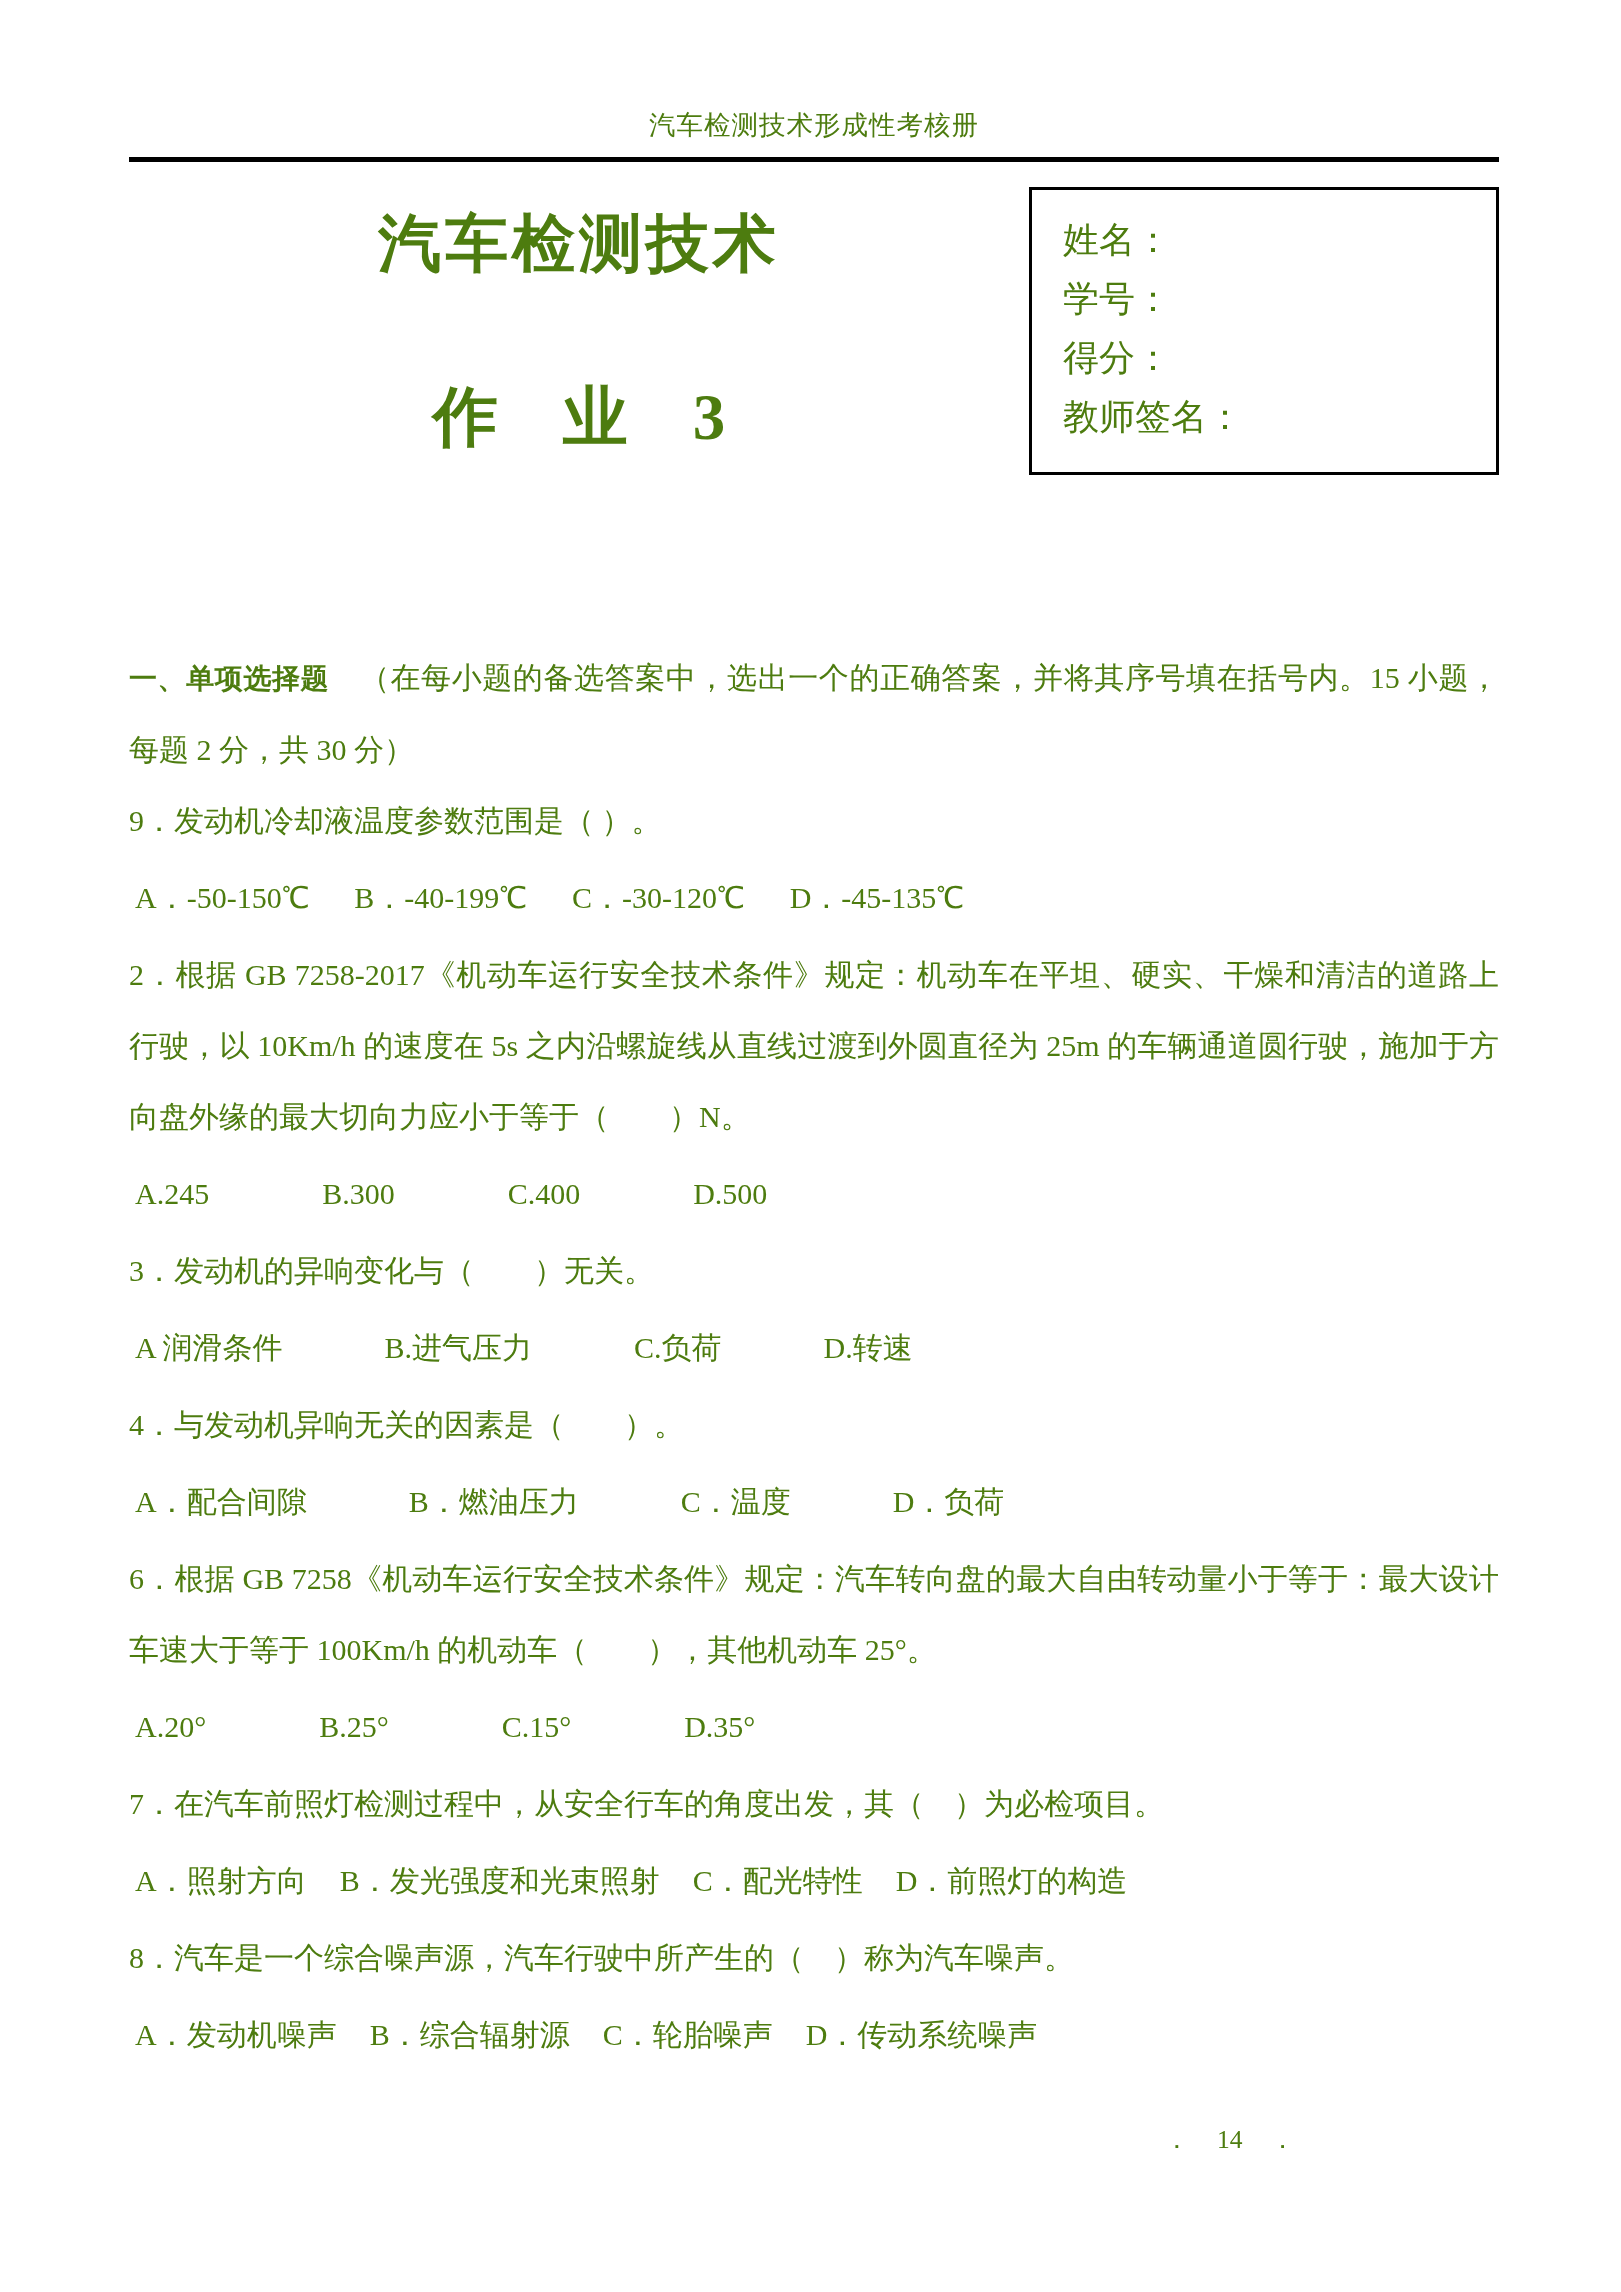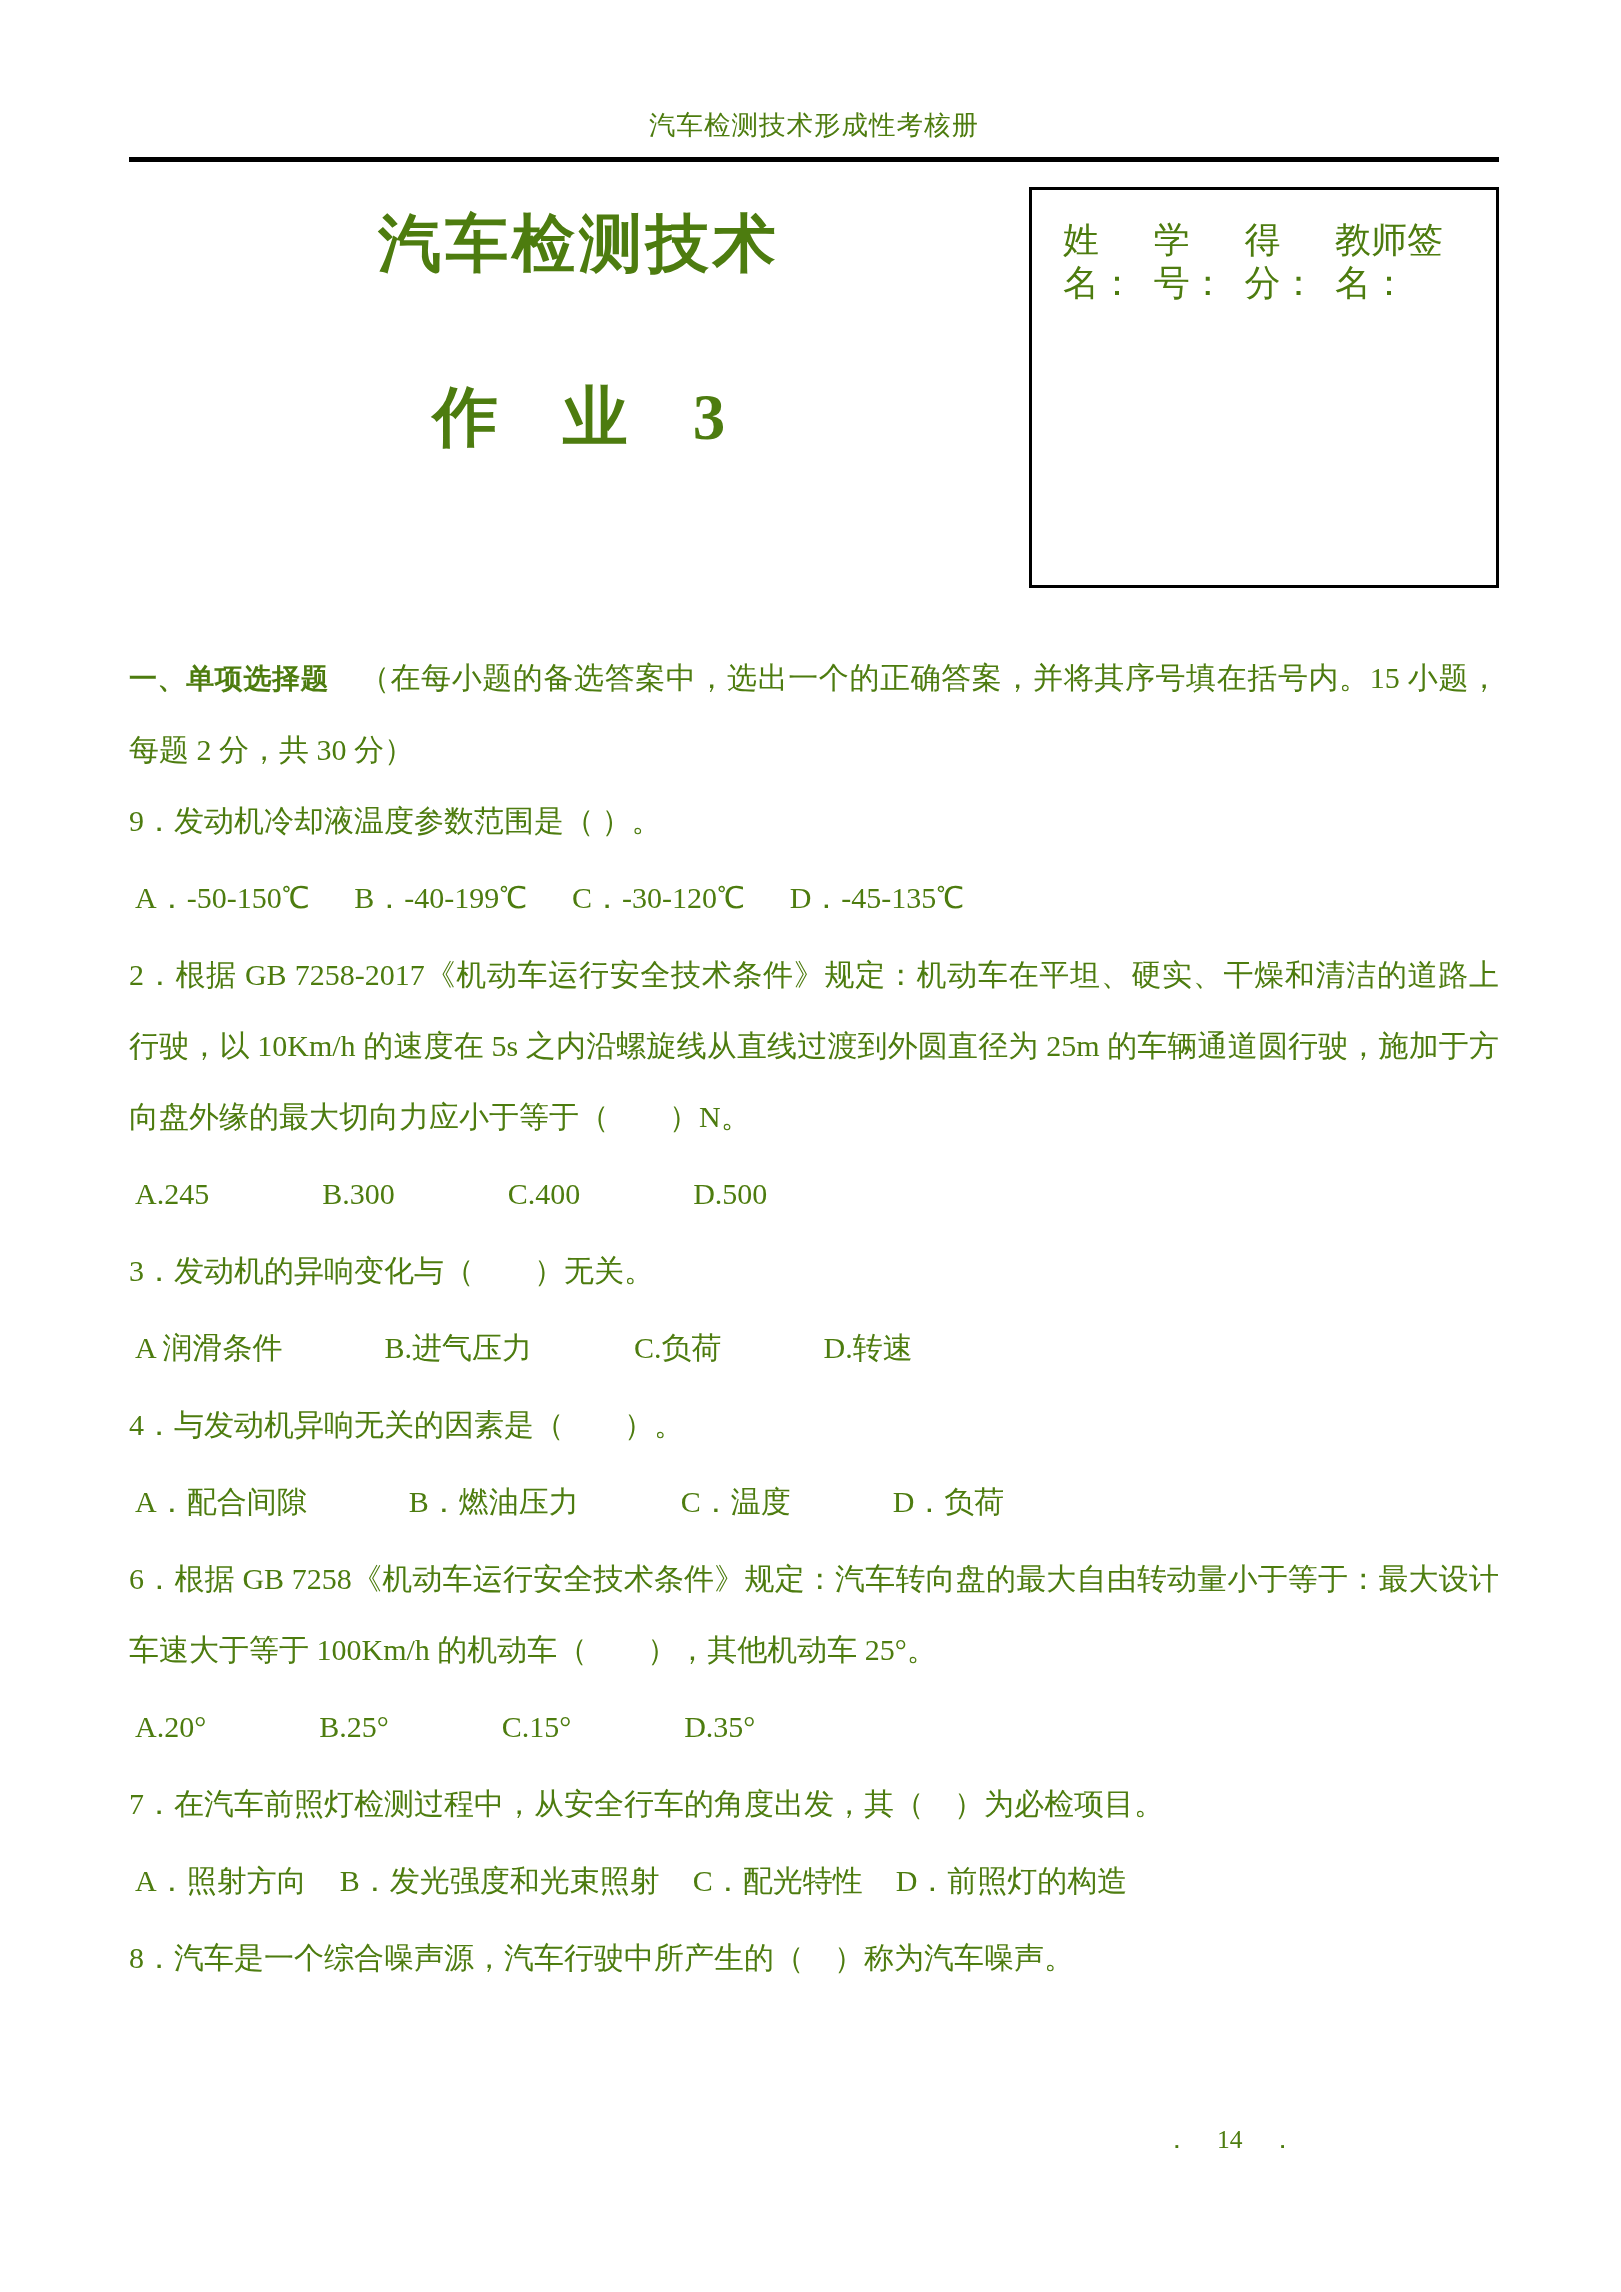--- a/index.html
+++ b/index.html
@@ -43,24 +43,25 @@
     letter-spacing:3.9px;
   }
   .assignment-title{
     margin-top:86px;
     font-size:65px;
     font-weight:bold;
   }
   .info-box{
     flex:0 0 auto;
     box-sizing:border-box;
-    width:470px;height:401px;
+    width:470px;height:288px;
     border:3.9px solid #000;
     padding:29px 9.8px 33px 31px;
     display:flex;
+    flex-direction:column;
     justify-content:space-between;
   }
   .info-row{
     font-size:36px;
     line-height:43px;
   }
   .body-text{
     font-size:30px;
     line-height:71px;
   }
@@ -177,20 +178,26 @@
       <p class="options gap-sm">
         <span class="opt">A．照射方向</span>
         <span class="opt">B．发光强度和光束照射</span>
         <span class="opt">C．配光特性</span>
         <span class="opt">D．前照灯的构造</span>
       </p>
     </div>
 
     <div class="question">
       <p class="q-text">8．汽车是一个综合噪声源，汽车行驶中所产生的（　）称为汽车噪声。</p>
+      <p class="options gap-sm">
+        <span class="opt">A．发动机噪声</span>
+        <span class="opt">B．综合辐射源</span>
+        <span class="opt">C．轮胎噪声</span>
+        <span class="opt">D．传动系统噪声</span>
+      </p>
     </div>
 
   </div>
 
   <div class="page-footer">
     <span>．</span>
     <span>14</span>
     <span>．</span>
   </div>
 

